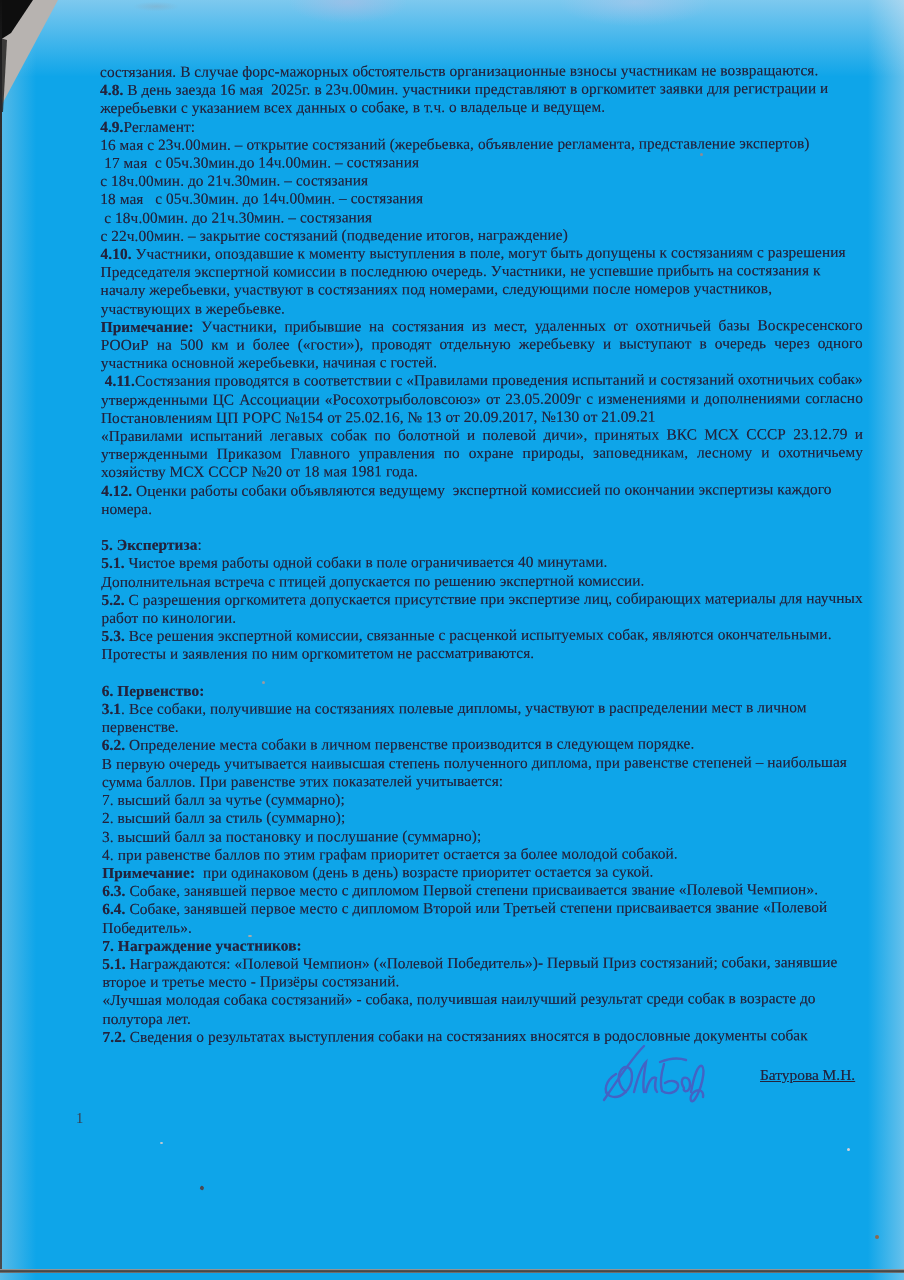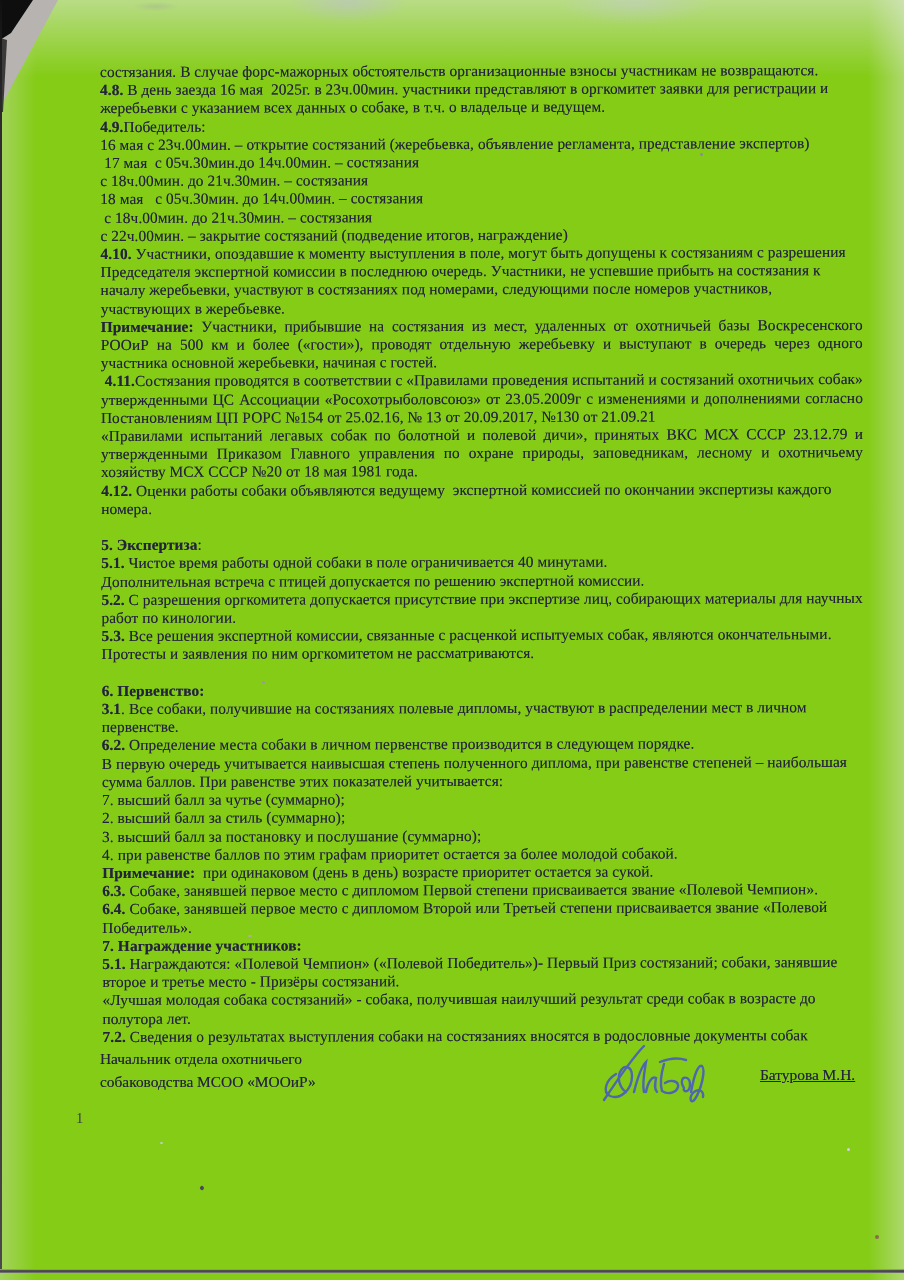--- a/index.html
+++ b/index.html
@@ -1,17 +1,17 @@
 <!DOCTYPE html>
 <html><head>
 <meta charset="utf-8">
 <style>
   html,body{margin:0;padding:0;background:#d8d8d8;}
   .page{position:relative;width:904px;height:1280px;margin:0 auto;overflow:hidden;
-        background:#84cc16;
+        background:#0ea5e9;
         font-family:"Liberation Serif","DejaVu Serif",serif;color:#23233c;}
   .scan-tint{position:absolute;inset:0;pointer-events:none;
         background:linear-gradient(180deg,rgba(236,236,244,.5) 0%,rgba(255,255,255,0) 6%),
                    linear-gradient(90deg,rgba(225,225,230,.35) 0%,rgba(255,255,255,0) 4%,rgba(255,255,255,0) 96%,rgba(235,235,240,.4) 100%);}
   .textcol{position:absolute;left:100px;top:63px;width:762px;
         font-size:15.4px;line-height:18.2px;letter-spacing:.05px;
         transform:rotate(-0.15deg);transform-origin:0 0;
         text-shadow:0 0 .4px rgba(32,32,70,.55);}
   .para{margin:0;white-space:pre-wrap;}
   .para.just{text-align:justify;}
@@ -43,21 +43,21 @@
 
   <div class="scan-tint"></div>
 
   <div class="smudge sm-c"></div>
   <div class="smudge sm-a"></div>
   <div class="smudge sm-b"></div>
 
   <div class="textcol">
       <p class="para"><span>состязания. В случае форс-мажорных обстоятельств организационные взносы участникам не возвращаются.</span></p>
       <p class="para"><span class="b">4.8.</span><span> В день заезда 16 мая  2025г. в 23ч.00мин. участники представляют в оргкомитет заявки для регистрации и жеребьевки с указанием всех данных о собаке, в т.ч. о владельце и ведущем.</span></p>
-      <p class="para"><span class="b">4.9.</span><span>Победитель:</span></p>
+      <p class="para"><span class="b">4.9.</span><span>Регламент:</span></p>
       <p class="para"><span>16 мая с 23ч.00мин. – открытие состязаний (жеребьевка, объявление регламента, представление экспертов)</span></p>
       <p class="para"><span> 17 мая  с 05ч.30мин.до 14ч.00мин. – состязания</span></p>
       <p class="para"><span>с 18ч.00мин. до 21ч.30мин. – состязания</span></p>
       <p class="para"><span>18 мая   с 05ч.30мин. до 14ч.00мин. – состязания</span></p>
       <p class="para"><span> с 18ч.00мин. до 21ч.30мин. – состязания</span></p>
       <p class="para"><span>с 22ч.00мин. – закрытие состязаний (подведение итогов, награждение)</span></p>
       <p class="para"><span class="b">4.10.</span><span> Участники, опоздавшие к моменту выступления в поле, могут быть допущены к состязаниям с разрешения Председателя экспертной комиссии в последнюю очередь. Участники, не успевшие прибыть на состязания к началу жеребьевки, участвуют в состязаниях под номерами, следующими после номеров участников, участвующих в жеребьевке.</span></p>
       <p class="para just"><span class="b">Примечание:</span><span> Участники, прибывшие на состязания из мест, удаленных от охотничьей базы Воскресенского РООиР на 500 км и более («гости»), проводят отдельную жеребьевку и выступают в очередь через одного участника основной жеребьевки, начиная с гостей.</span></p>
       <p class="para just"><span class="b"> 4.11.</span><span>Состязания проводятся в соответствии с «Правилами проведения испытаний и состязаний охотничьих собак» утвержденными ЦС Ассоциации «Росохотрыболовсоюз» от 23.05.2009г с изменениями и дополнениями согласно Постановлениям ЦП РОРС №154 от 25.02.16, № 13 от 20.09.2017, №130 от 21.09.21</span></p>
       <p class="para just"><span>«Правилами испытаний легавых собак по болотной и полевой дичи», принятых ВКС МСХ СССР 23.12.79 и утвержденными Приказом Главного управления по охране природы, заповедникам, лесному и охотничьему хозяйству МСХ СССР №20 от 18 мая 1981 года.</span></p>
@@ -77,24 +77,20 @@
       <p class="para"><span>4. при равенстве баллов по этим графам приоритет остается за более молодой собакой.</span></p>
       <p class="para"><span class="b">Примечание:</span><span>  при одинаковом (день в день) возрасте приоритет остается за сукой.</span></p>
       <p class="para"><span class="b">6.3.</span><span> Собаке, занявшей первое место с дипломом Первой степени присваивается звание «Полевой Чемпион».</span></p>
       <p class="para"><span class="b">6.4.</span><span> Собаке, занявшей первое место с дипломом Второй или Третьей степени присваивается звание «Полевой Победитель».</span></p>
       <p class="para"><span class="b">7. Награждение участников:</span></p>
       <p class="para"><span class="b">5.1.</span><span> Награждаются: «Полевой Чемпион» («Полевой Победитель»)- Первый Приз состязаний; собаки, занявшие второе и третье место - Призёры состязаний.</span></p>
       <p class="para"><span>«Лучшая молодая собака состязаний» - собака, получившая наилучший результат среди собак в возрасте до полутора лет.</span></p>
       <p class="para"><span class="b">7.2.</span><span> Сведения о результатах выступления собаки на состязаниях вносятся в родословные документы собак</span></p>
     </div>
 
-  <div class="office">
-    <div>Начальник отдела охотничьего</div>
-    <div>собаководства МСОО «МООиР»</div>
-  </div>
 
   <svg class="sig" width="118" height="74" viewBox="0 0 118 74">
     <g fill="none" stroke="#4a5cc0" stroke-width="2.4" stroke-linecap="round" opacity="0.9">
       <path d="M10 66 C 22 48, 38 24, 50 12"></path>
       <path d="M22 40 C 12 46, 8 58, 16 62 C 26 66, 38 56, 38 42 C 38 32, 30 30, 26 38 C 23 45, 26 54, 32 58"></path>
       <path d="M40 58 C 44 42, 48 32, 52 28 C 50 40, 48 50, 50 58"></path>
       <path d="M52 58 C 54 48, 58 42, 62 44 C 61 50, 60 55, 63 58"></path>
       <path d="M66 28 C 76 24, 86 24, 92 26"></path>
       <path d="M70 30 C 67 40, 66 50, 68 57 C 74 61, 82 59, 84 53 C 85 47, 77 45, 71 49"></path>
       <path d="M90 54 C 86 48, 88 42, 93 44 C 97 46, 97 55, 93 57 C 91 58, 89 56, 90 54"></path>

